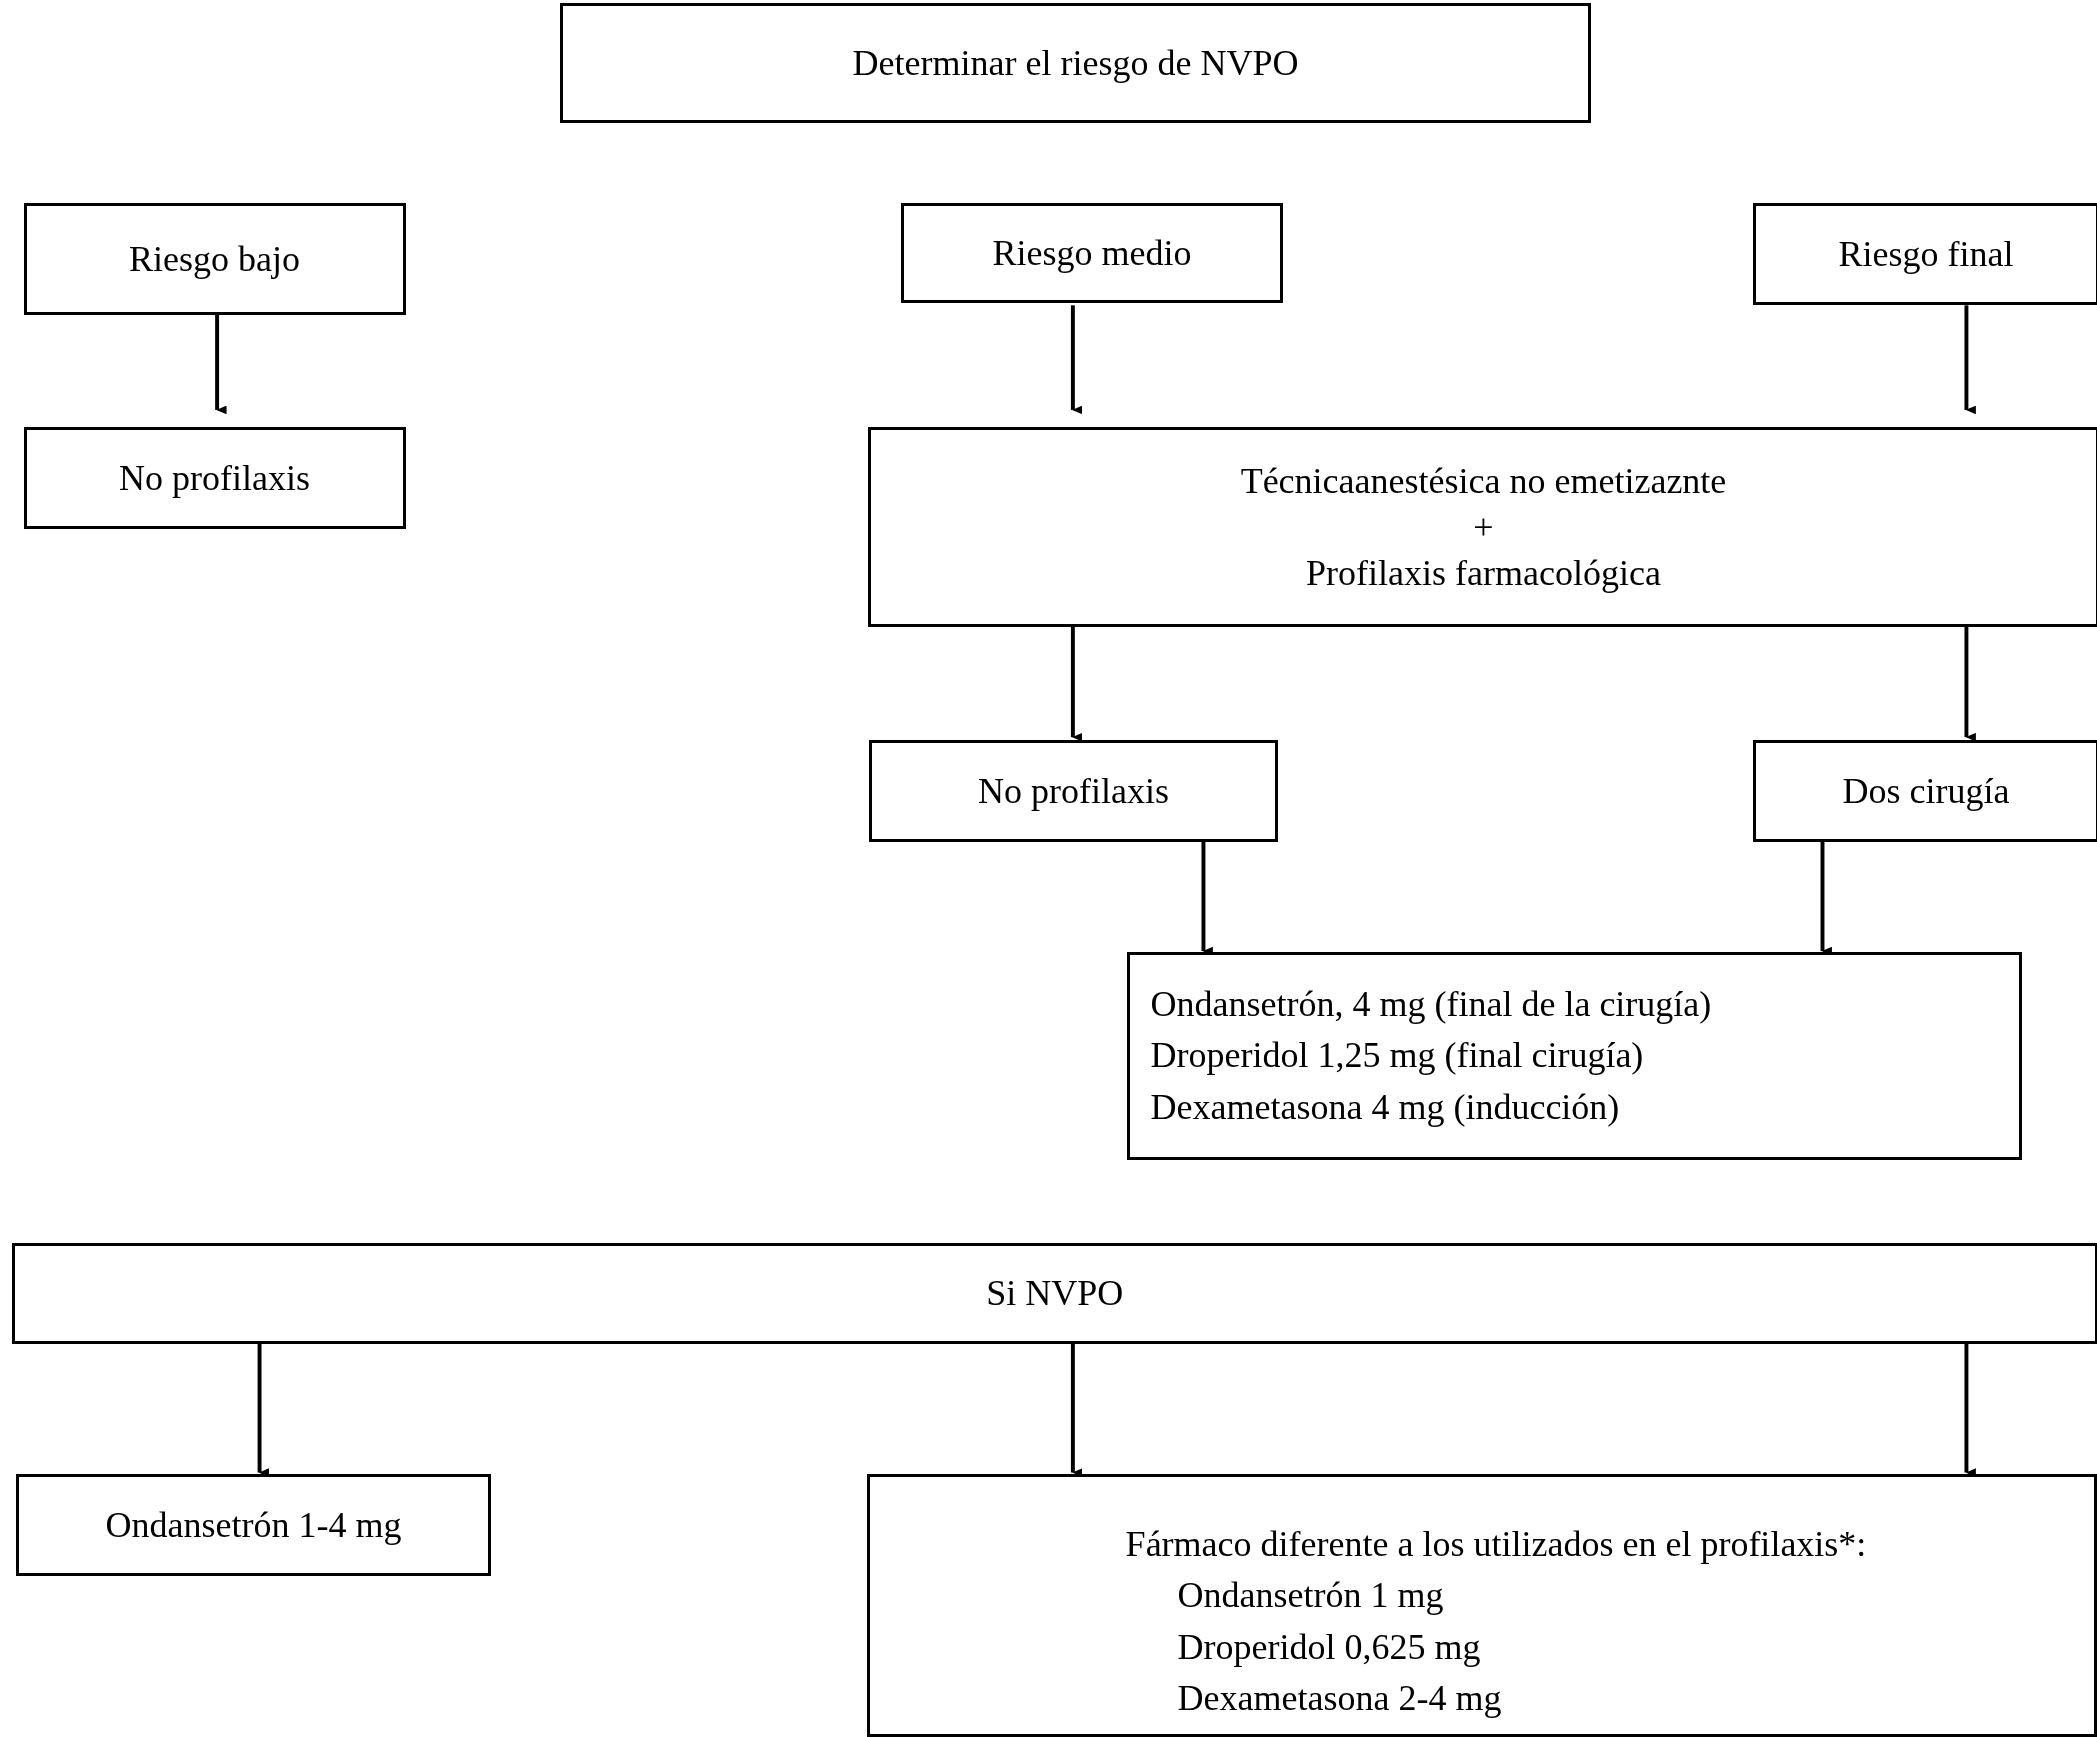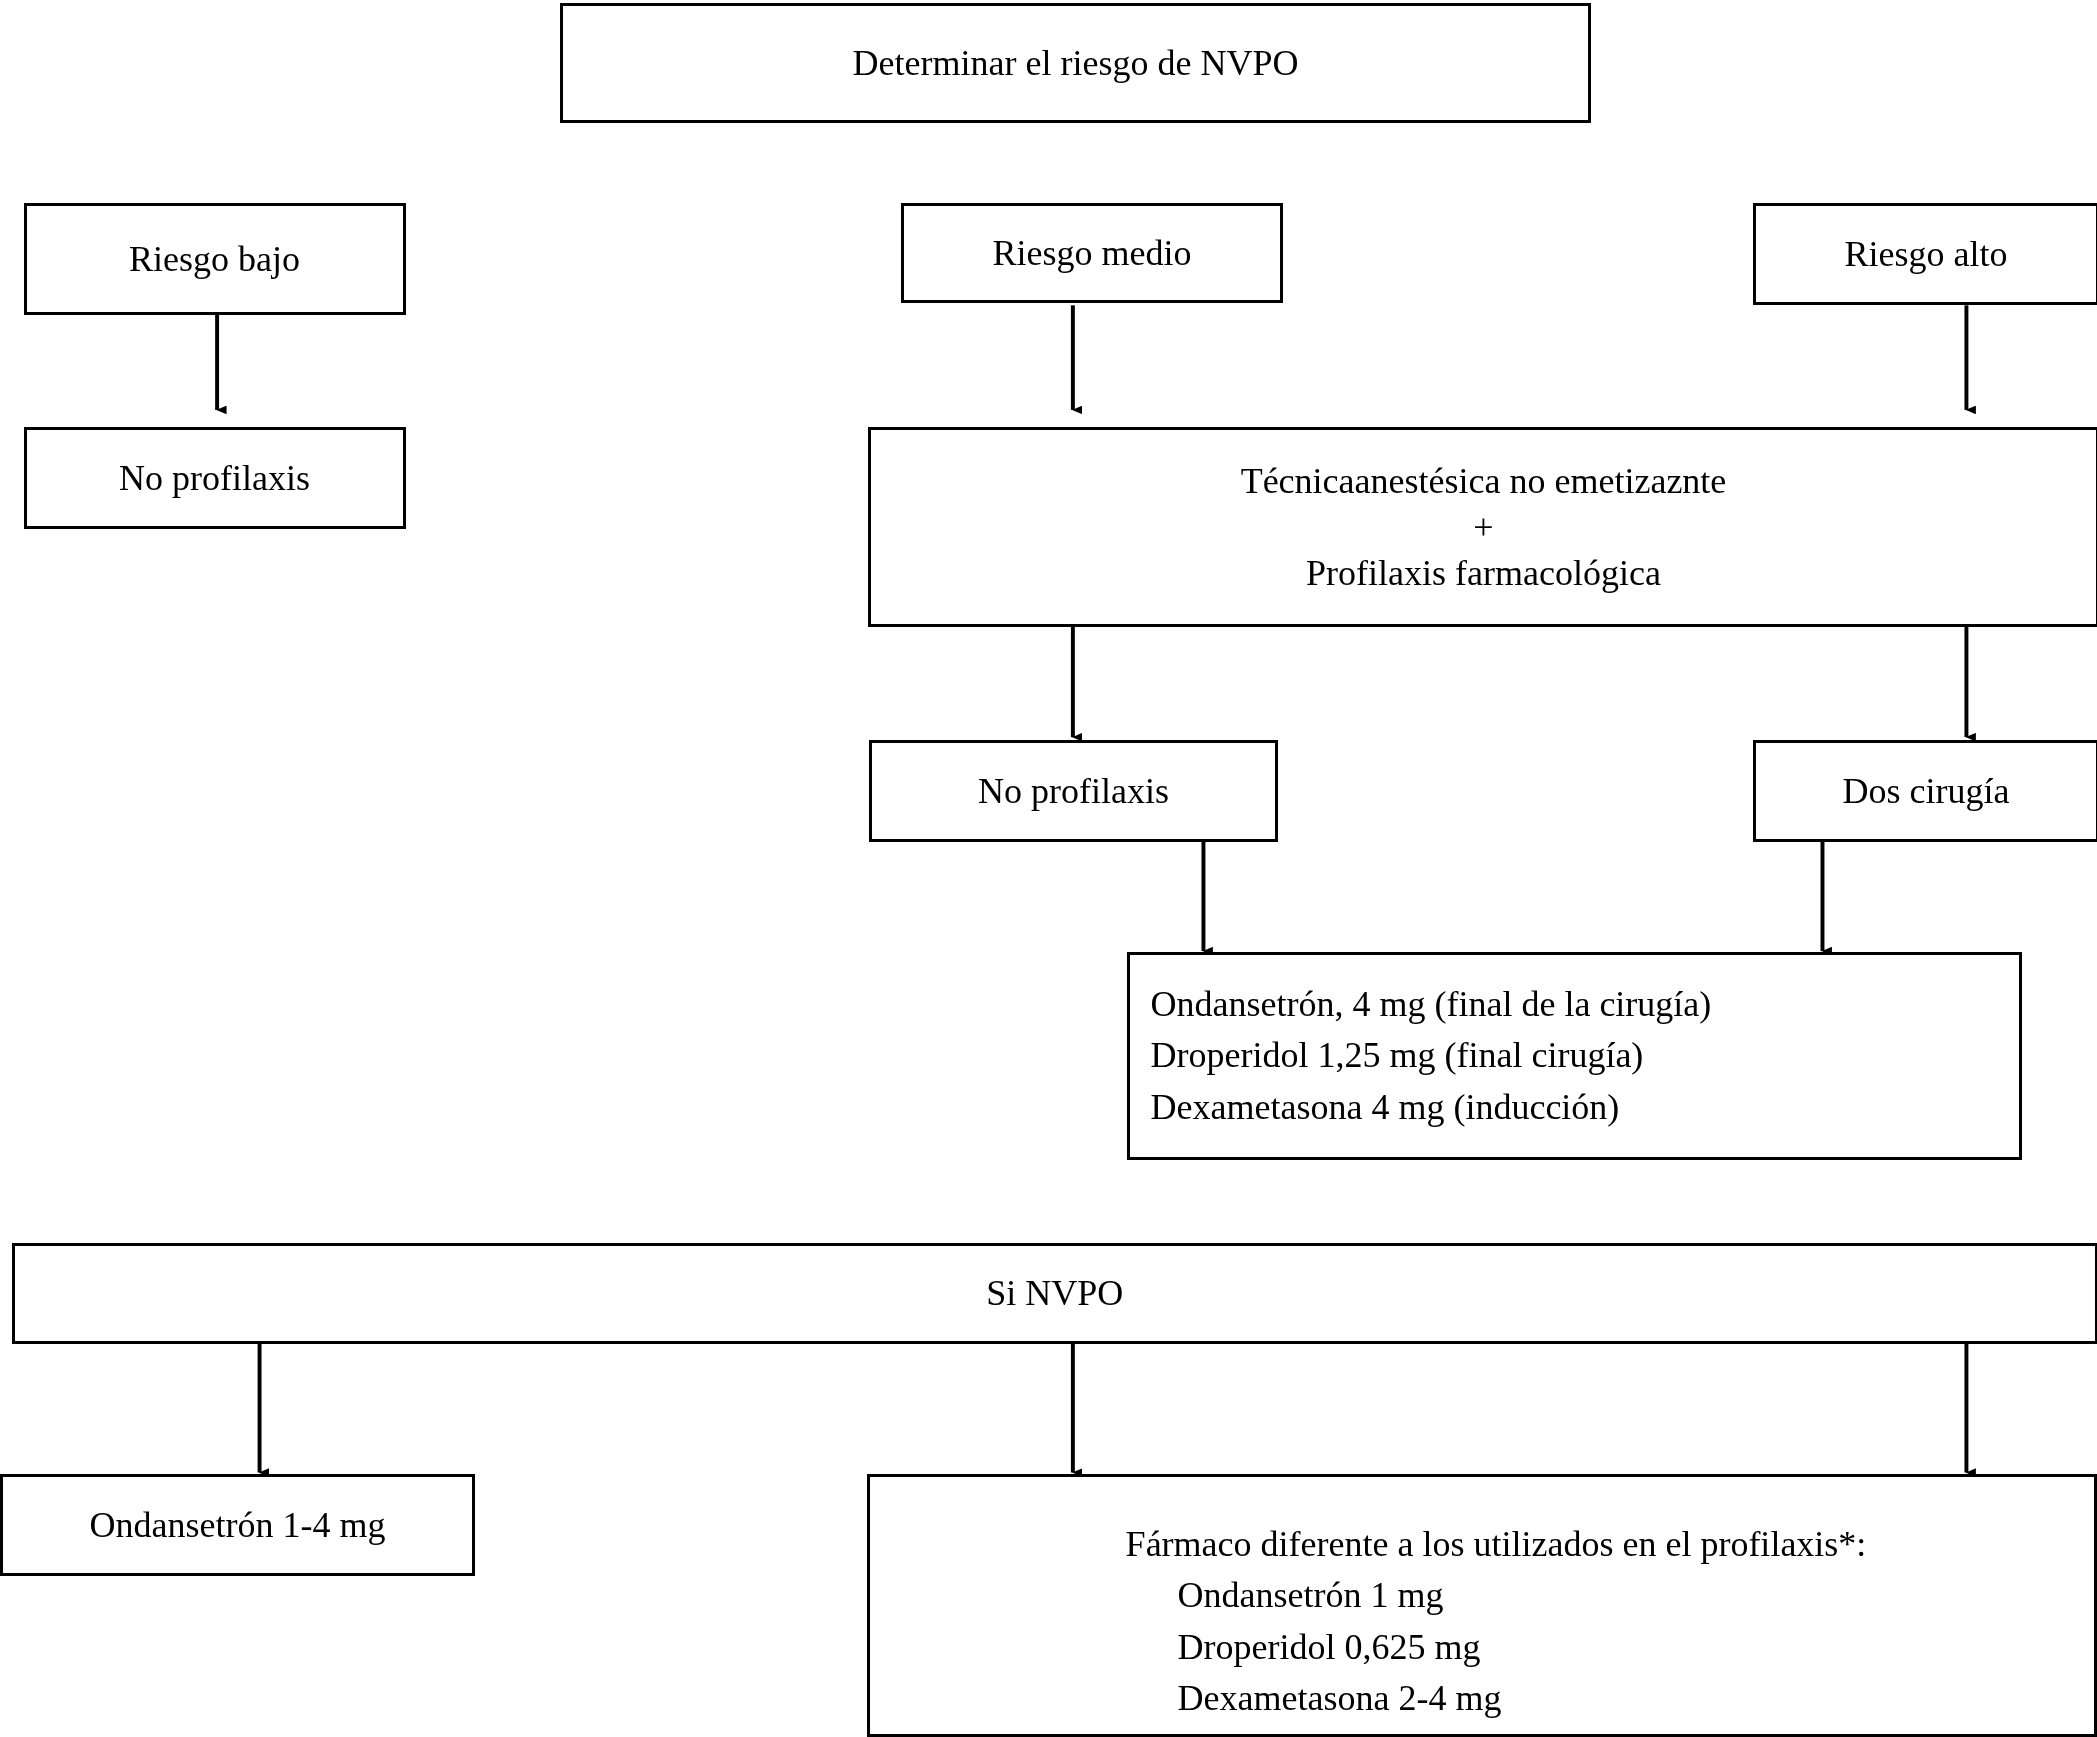--- a/index.html
+++ b/index.html
@@ -89,21 +89,21 @@
 
   <div class="node" style="left:23.6px; top:203px; width:382px; height:112px;">
     <span class="lines">Riesgo bajo</span>
   </div>
 
   <div class="node" style="left:901px; top:203px; width:382px; height:100px;">
     <span class="lines">Riesgo medio</span>
   </div>
 
   <div class="node" style="left:1753px; top:203px; width:346px; height:102px;">
-    <span class="lines">Riesgo alto</span>
+    <span class="lines">Riesgo final</span>
   </div>
 
   <div class="node" style="left:23.6px; top:427px; width:382px; height:102px;">
     <span class="lines">No profilaxis</span>
   </div>
 
   <div class="node" style="left:868px; top:427px; width:1231px; height:200px;">
     <span class="lines">Técnicaanestésica no emetizaznte
 +
 Profilaxis farmacológica</span>
@@ -120,21 +120,21 @@
   <div class="node left-text" style="left:1127px; top:952px; width:895px; height:208px;">
     <span class="lines" style="line-height:1.42;">Ondansetrón, 4 mg (final de la cirugía)
 Droperidol 1,25 mg (final cirugía)
 Dexametasona 4 mg (inducción)</span>
   </div>
 
   <div class="node" style="left:11.8px; top:1243px; width:2086px; height:101px;">
     <span class="lines">Si  NVPO</span>
   </div>
 
-  <div class="node" style="left:0px; top:1474px; width:475px; height:102px;">
+  <div class="node" style="left:16px; top:1474px; width:475px; height:102px;">
     <span class="lines">Ondansetrón 1-4 mg</span>
   </div>
 
   <div class="node block-indent" style="left:867px; top:1474px; width:1230px; height:263px;">
     <div style="padding-left:28px;margin-top:32px;">
       <div style="line-height:1.42;">Fármaco diferente a los utilizados en el profilaxis*:</div>
       <div style="padding-left:52px; line-height:1.42;">Ondansetrón 1 mg</div>
       <div style="padding-left:52px; line-height:1.42;">Droperidol 0,625 mg</div>
       <div style="padding-left:52px; line-height:1.42;">Dexametasona 2-4 mg</div>
     </div>

